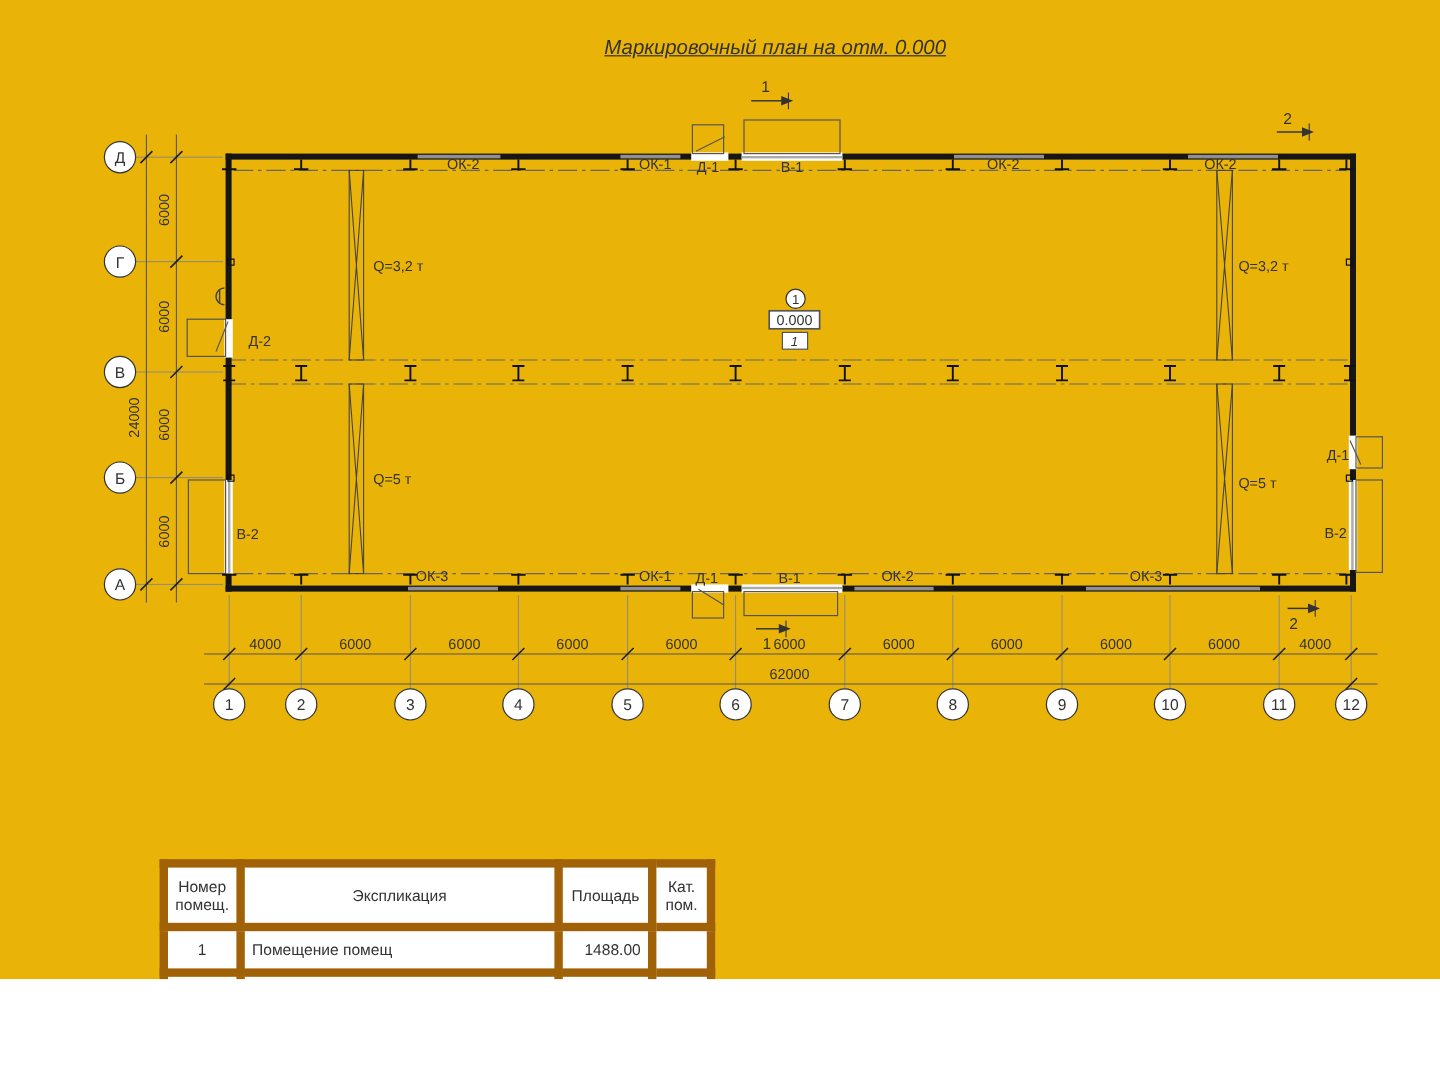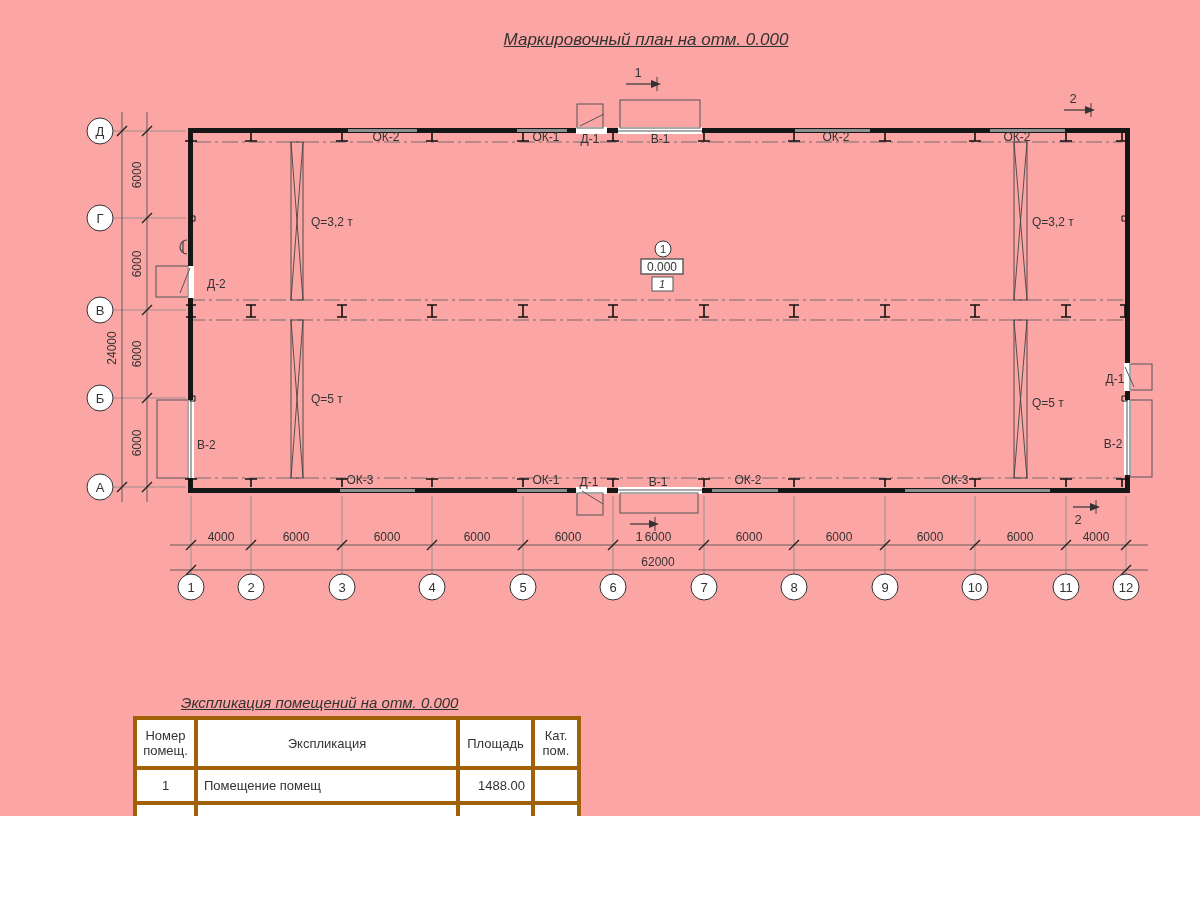--- a/index.html
+++ b/index.html
@@ -1,25 +1,25 @@
 <!DOCTYPE html>
 <html><head>
 <meta charset="utf-8">
 <style>
   html,body{margin:0;padding:0;background:#fff;}
-  .sheet{position:relative;width:1200px;height:816px;background:#fca5a5;overflow:hidden;
+  .sheet{position:relative;width:1200px;height:816px;background:#eab308;overflow:hidden;
          font-family:"Liberation Sans",sans-serif;color:#222;text-decoration:underline;}
   .plan-title{position:absolute;left:446px;top:30px;width:400px;text-align:center;
               font-size:17px;font-style:italic;text-decoration:underline;color:#333;}
   .spec-title{position:absolute;left:181px;top:694px;font-size:15px;font-style:italic;
               text-decoration:underline;color:#333;}
   svg text{font-family:"Liberation Sans",sans-serif;fill:#333;}
   .spec-table{position:absolute;left:133px;top:716px;border-collapse:collapse;
               font-size:13px;color:#333;}
-  .spec-table th,.spec-table td{border:4px solid #a16207;padding:2px 6px;background:#fff;}
+  .spec-table th,.spec-table td{border:7px solid #a16207;padding:2px 6px;background:#fff;}
   .spec-table th{font-weight:normal;text-align:center;height:42px;}
   .spec-table td{height:27px;}
   .spec-table{border:2px solid #333;}
   .col-num{width:45px;text-align:center;}
   .col-name{width:246px;text-align:left;}
   .col-area{width:59px;text-align:right;}
   .col-cat{width:30px;}
 </style>
 </head>
 <body>
@@ -240,21 +240,20 @@
       <text x="100" y="223">Г</text>
       <circle cx="100" cy="310" r="13" fill="#fff" stroke="#333"></circle>
       <text x="100" y="315">В</text>
       <circle cx="100" cy="398" r="13" fill="#fff" stroke="#333"></circle>
       <text x="100" y="403">Б</text>
       <circle cx="100" cy="487" r="13" fill="#fff" stroke="#333"></circle>
       <text x="100" y="492">А</text>
     </g>
   </svg>
 
-  <div class="spec-title">Экспликация помещений на отм. 0.000</div>
 
   <table class="spec-table">
     <thead>
       <tr>
         <th class="col-num">Номер помещ.</th>
         <th class="col-name">Экспликация</th>
         <th class="col-area">Площадь</th>
         <th class="col-cat">Кат. пом.</th>
       </tr>
     </thead>

